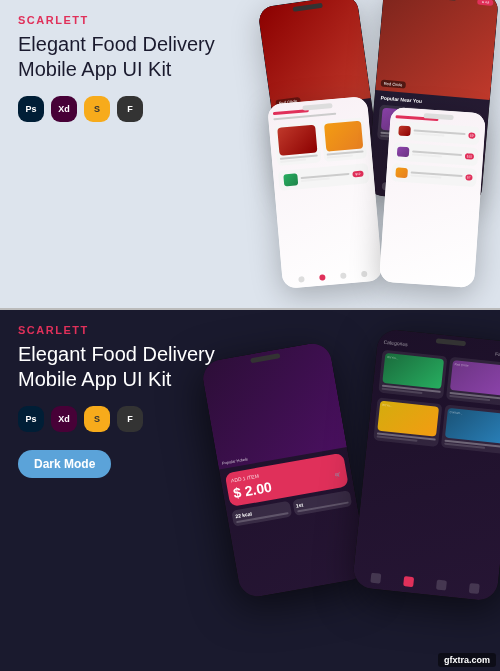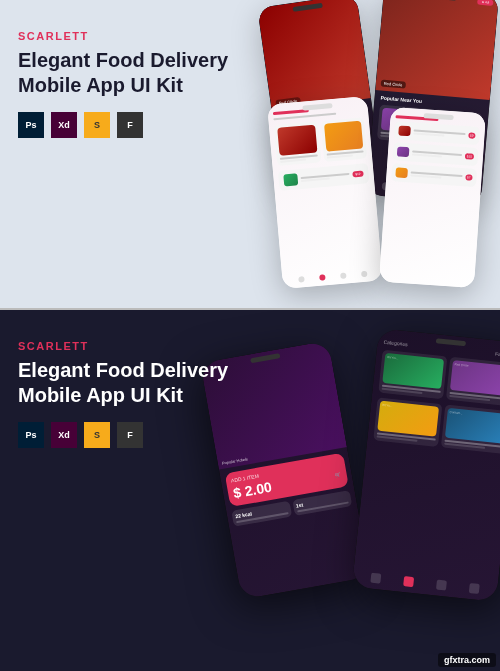--- a/index.html
+++ b/index.html
@@ -22,55 +22,55 @@
       width: 500px;
       height: 361px;
       background: #1a1a2e;
       position: relative;
       overflow: hidden;
     }
 
     .section-content {
       position: absolute;
       left: 18px;
-      top: 30px;
+      top: 14px;
       z-index: 10;
     }
 
     .brand-label {
       font-size: 11px;
       font-weight: 700;
       color: #e0305a;
       letter-spacing: 1.5px;
       text-transform: uppercase;
       margin-bottom: 6px;
     }
 
     .title-text {
       font-size: 20px;
-      font-weight: 700;
+      font-weight: 400;
       color: #1a1a2e;
       line-height: 1.25;
       margin-bottom: 14px;
     }
 
     .bottom-section .title-text {
       color: #ffffff;
     }
 
     .tool-icons {
       display: flex;
       gap: 7px;
       margin-bottom: 18px;
     }
 
     .tool-icon {
       width: 26px;
       height: 26px;
-      border-radius: 0;
+      border-radius: 9px;
       display: flex;
       align-items: center;
       justify-content: center;
       font-size: 9px;
       font-weight: bold;
       color: white;
     }
 
     .icon-ps { background: #001e36; }
     .icon-xd { background: #470137; }
@@ -407,20 +407,21 @@
     <div class="title-text">
       <span>Elegant Food Delivery</span><br>
       <span>Mobile App UI Kit</span>
     </div>
     <div class="tool-icons">
       <div class="tool-icon icon-ps">Ps</div>
       <div class="tool-icon icon-xd">Xd</div>
       <div class="tool-icon icon-sketch">S</div>
       <div class="tool-icon icon-figma">F</div>
     </div>
+    <button class="mode-button dark-mode-btn">Dark Mode</button>
   </div>
 
   <div class="phones-bottom">
 
     <div class="phone-mock phone-bottom-1">
       <div class="dark-app-screen">
         <div class="phone-notch"></div>
 
         <div style="position:absolute;top:0;left:0;right:0;height:45%;background:linear-gradient(135deg,#2c0e37,#4a1060);overflow:hidden;">
           <div style="position:absolute;bottom:3px;left:4px;color:rgba(255,255,255,0.7);font-size:4px;">Popular Hotels</div>

